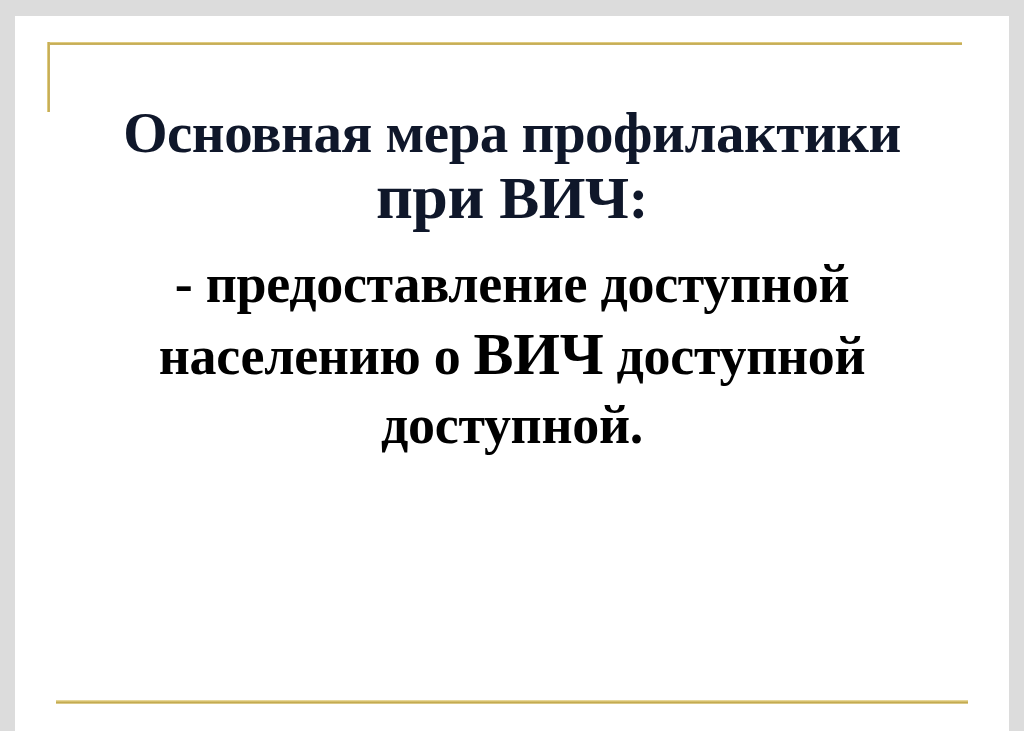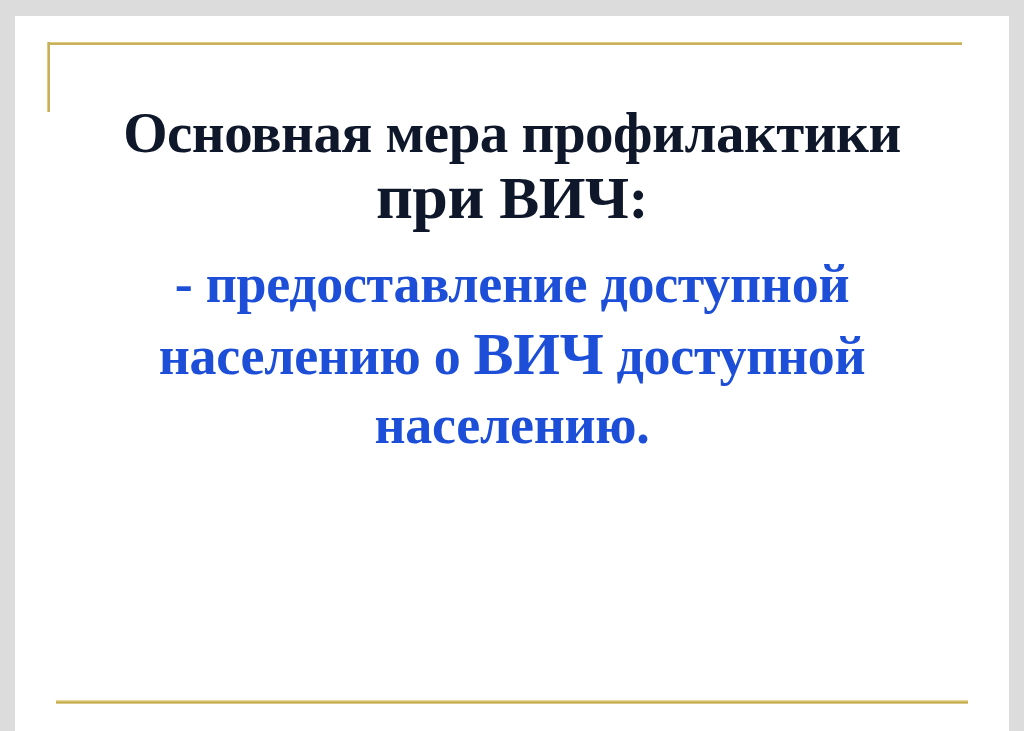--- a/index.html
+++ b/index.html
@@ -92,21 +92,21 @@
   
   #heading-prefix-word {
     font-size: 64px;
   }
   #heading-acronym {
     font-size: 60px;
     text-align: center;
   }
 
   .body-line {
-    color: #1d4ed8;
+    color: #000000;
     letter-spacing: -0.3px;
   }
   #body-line-1 {
     font-size: 54px;
     margin-top: 28px;
   }
   #body-line-2 {
     font-size: 54px;
     margin-top: 12px;
   }
@@ -132,21 +132,21 @@
     <div id="content-block">
 
       <div class="line heading-line" id="heading-line-1">Основная мера профилактики</div>
 
       <div class="line heading-line" id="heading-line-2"><span id="heading-prefix-word">при </span><span id="heading-acronym">ВИЧ:</span></div>
 
       <div class="line body-line" id="body-line-1">- предоставление доступной</div>
 
       <div class="line body-line" id="body-line-2"><span id="body-part-1">населению о </span><span id="body-acronym">ВИЧ</span><span id="body-part-2"> доступной</span></div>
 
-      <div class="line body-line" id="body-line-3">населению.</div>
+      <div class="line body-line" id="body-line-3">доступной.</div>
 
     </div>
 
     <div id="deco-bottom-rule"></div>
 
   </div>
 
 </div>
 
 </body></html>

